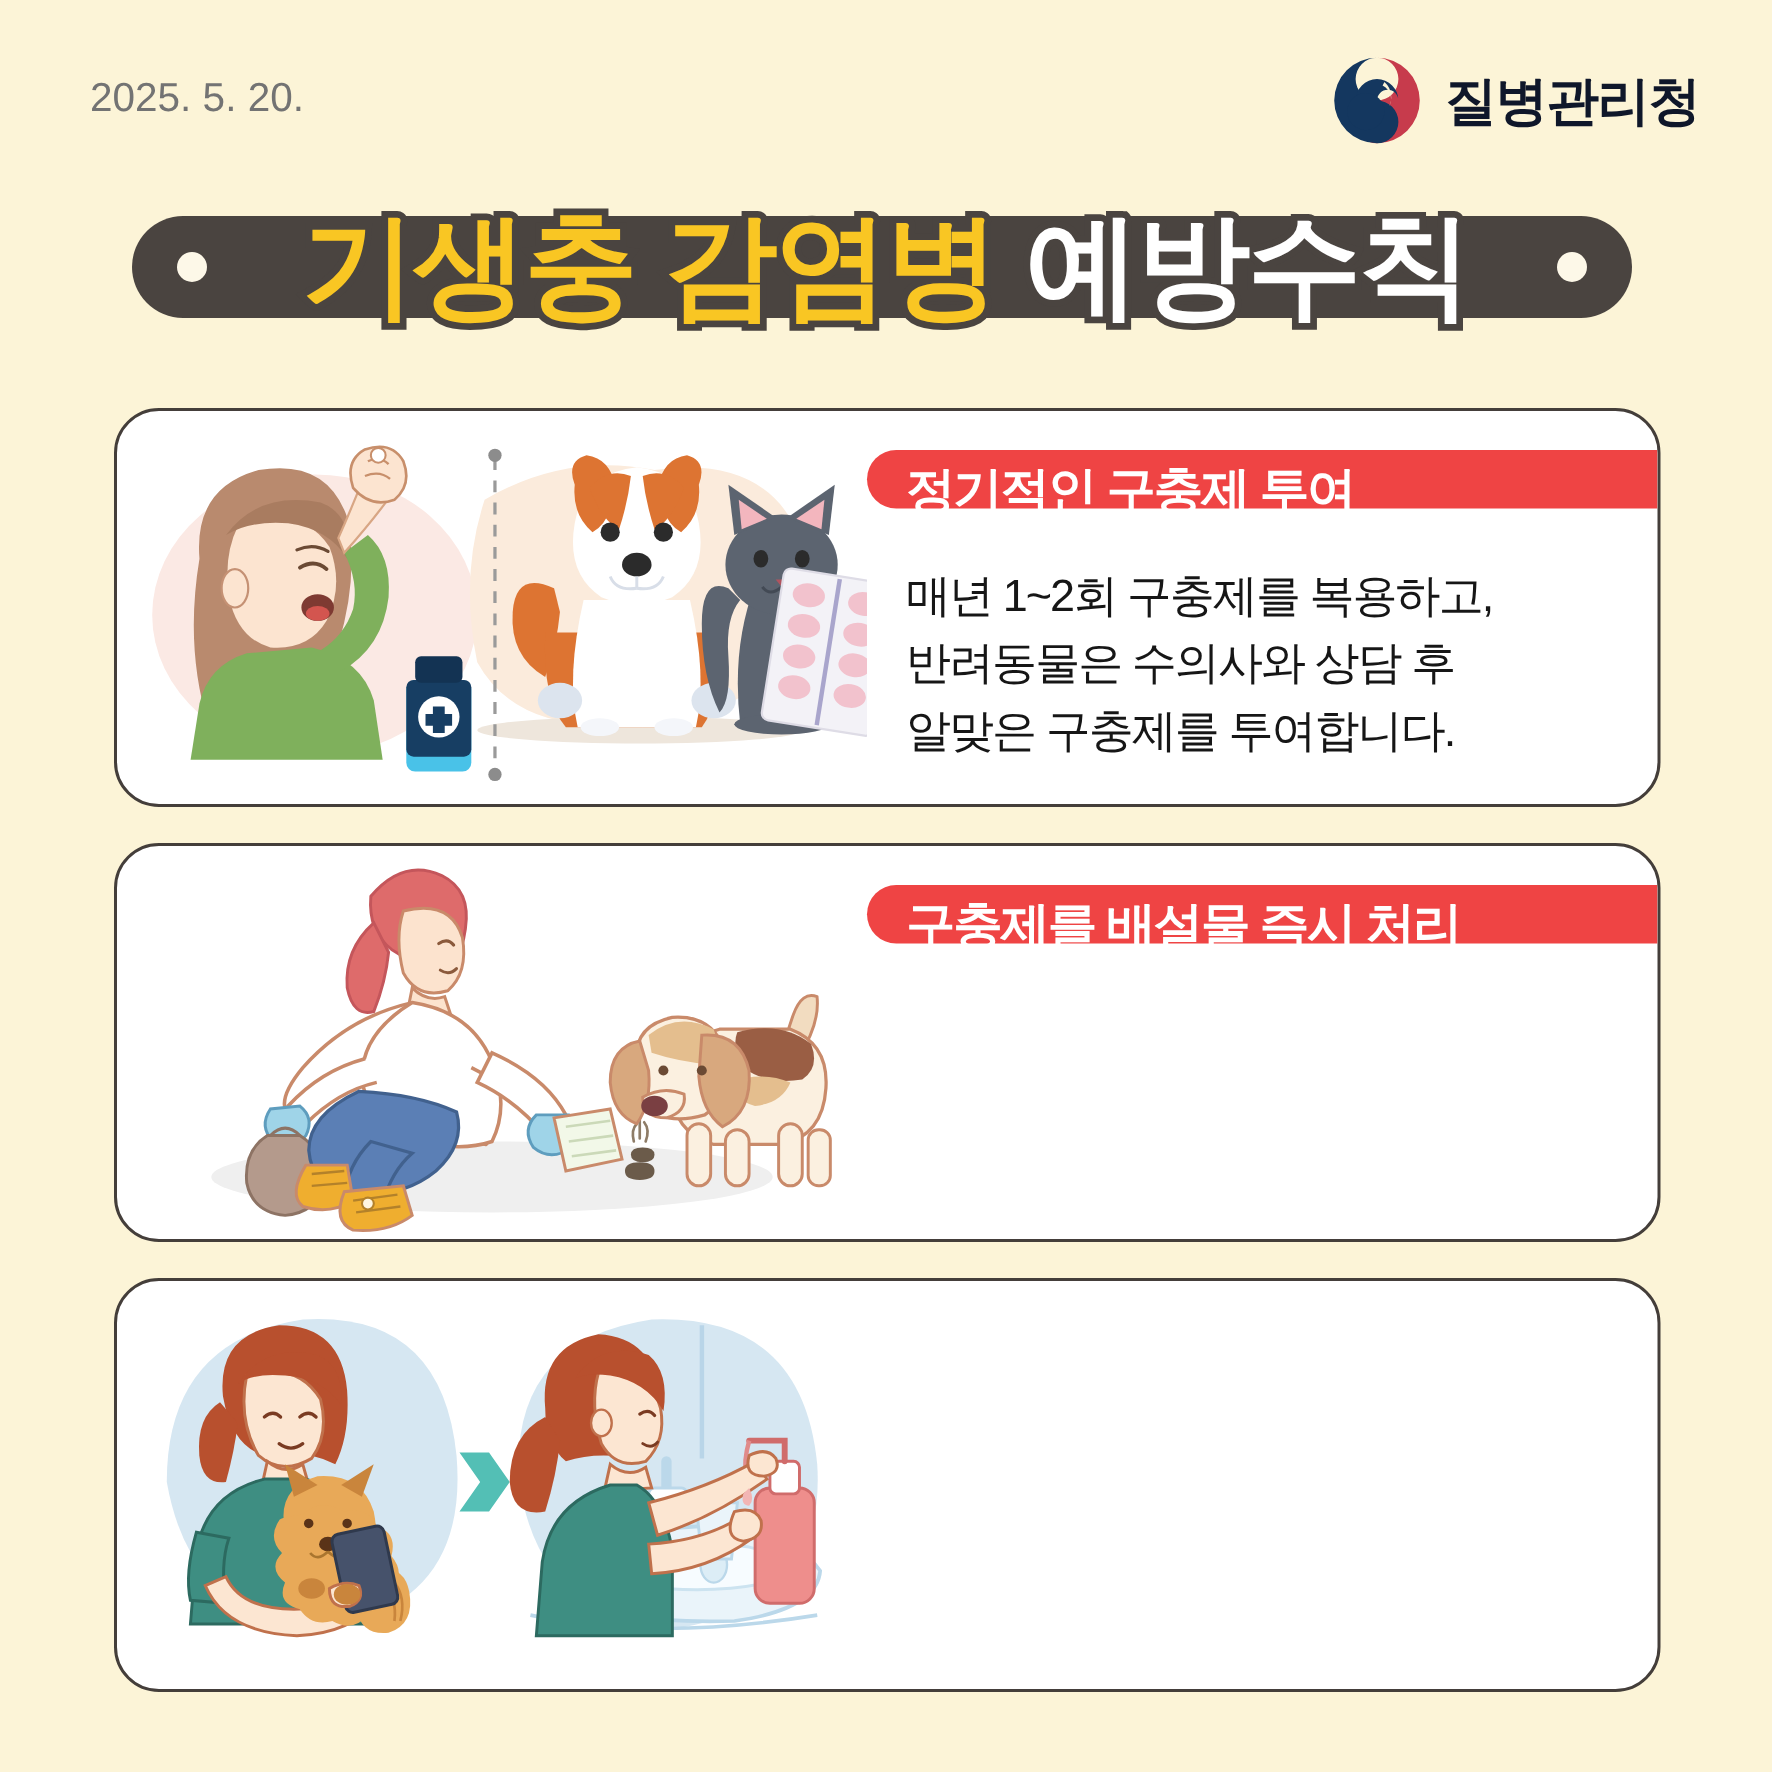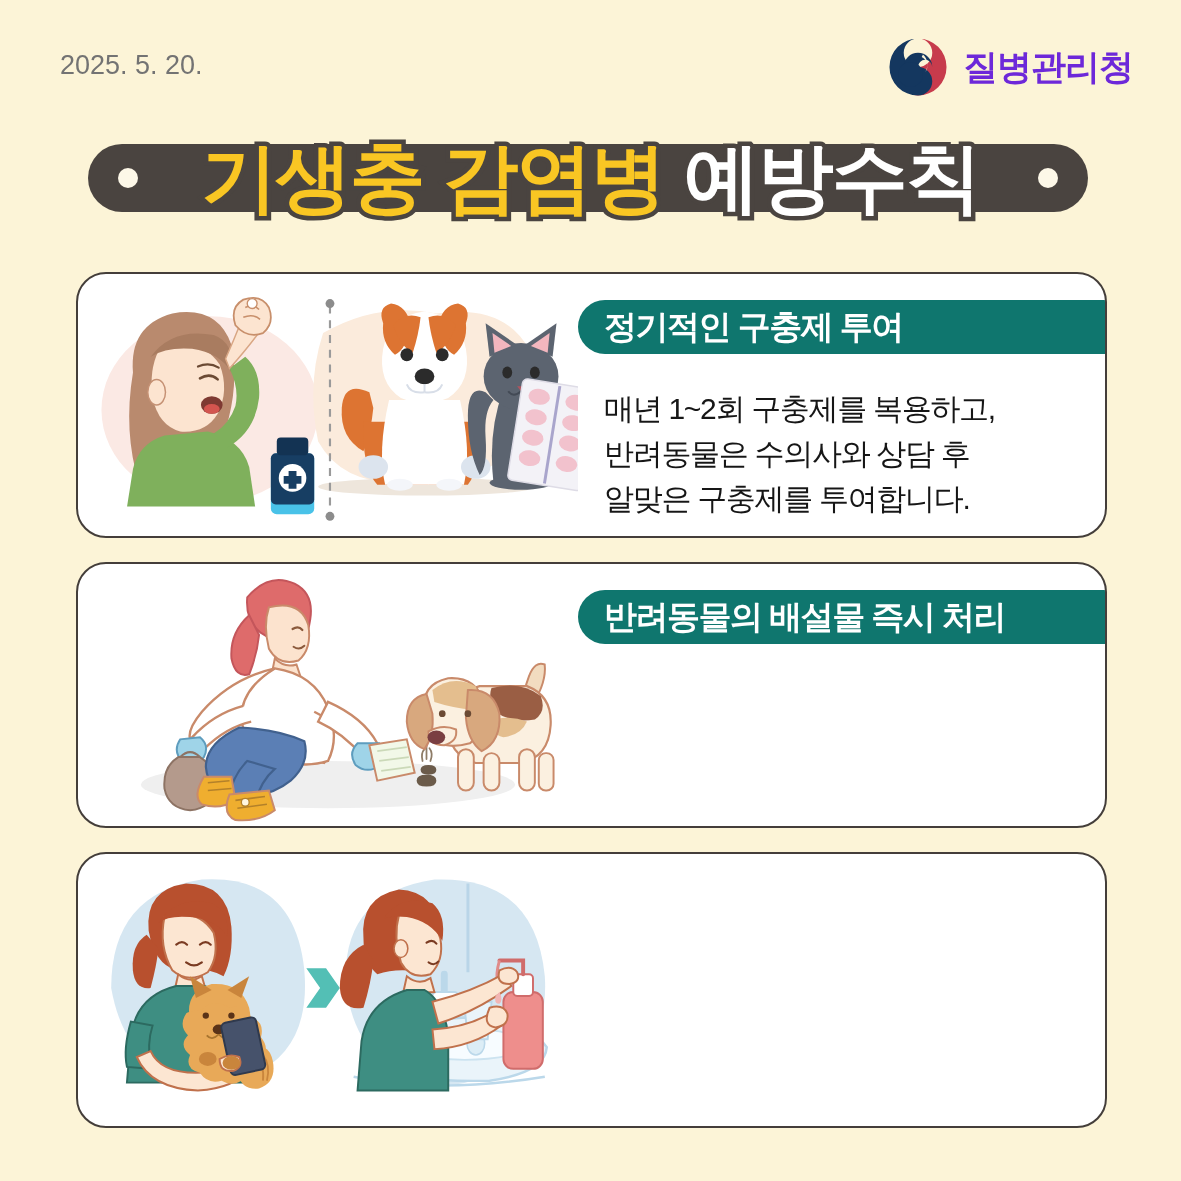--- a/index.html
+++ b/index.html
@@ -42,21 +42,21 @@
     display: flex;
     align-items: center;
     gap: 14px;
   }
 
   .brand-logo { width: 62px; height: 62px; display: block; }
 
   .brand-name {
     font-size: 35px;
     font-weight: 700;
-    color: #6d28d9;
+    color: #0f172a;
     letter-spacing: -1px;
     white-space: nowrap;
   }
 
   
   .title-wrap {
     position: absolute;
     left: 0; top: 128px;
     width: 1181px;
     height: 100px;
@@ -128,27 +128,27 @@
   .card-art svg { display: block; width: 100%; height: 100%; }
 
   .card-body {
     position: relative;
     flex: 1 1 auto;
     padding-top: 26px;
   }
 
   .card-heading {
     display: inline-block;
-    background: #0f766e;
+    background: #ef4444;
     color: #FFFFFF;
     font-size: 33px;
     font-weight: 700;
     letter-spacing: -1.5px;
     line-height: 54px;
-    height: 54px;
+    height: 39px;
     padding: 0 22px 0 26px;
     border-radius: 27px 0 0 27px;
     white-space: nowrap;
     margin-left: 0;
     min-width: 100%;
   }
   .heading-slot {
     position: relative;
     left: 0;
     width: 100%;
@@ -399,21 +399,21 @@
         <circle cx="366" cy="152" r="3.4" fill="#6B4A34"></circle>
         <circle cx="392" cy="152" r="3.4" fill="#6B4A34"></circle>
 
         <path d="M352 170 q14 -8 28 -2 q2 12 -12 16 q-16 0 -16 -14 z" fill="#FBF0E0" stroke="#C98A6A" stroke-width="2"></path>
         <ellipse cx="360" cy="176" rx="9" ry="7" fill="#7A3F42"></ellipse>
       </svg>
     </div>
 
     <div class="card-body">
       <div class="heading-slot">
-        <span class="card-heading">반려동물의 배설물 즉시 처리</span>
+        <span class="card-heading">구충제를 배설물 즉시 처리</span>
       </div>
     </div>
   </div>
 
   <div class="card tall">
     <div class="card-art">
       <svg viewBox="0 0 500 276" aria-hidden="true">
 
         <path d="M30 136 Q30 40 122 26 Q216 20 226 118 Q234 212 150 232 Q48 238 30 136 Z" fill="#D6E7F2"></path>
 

